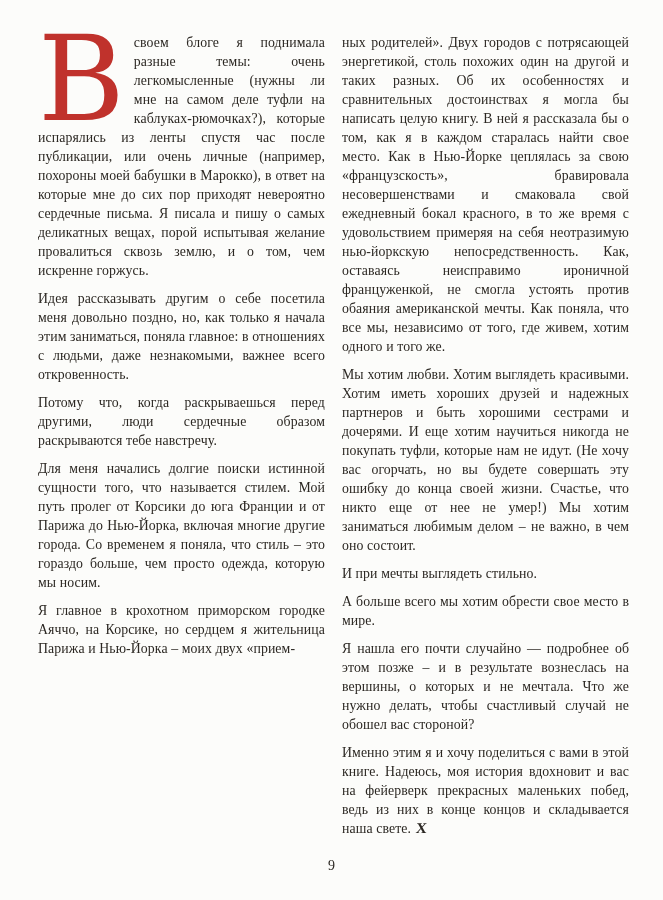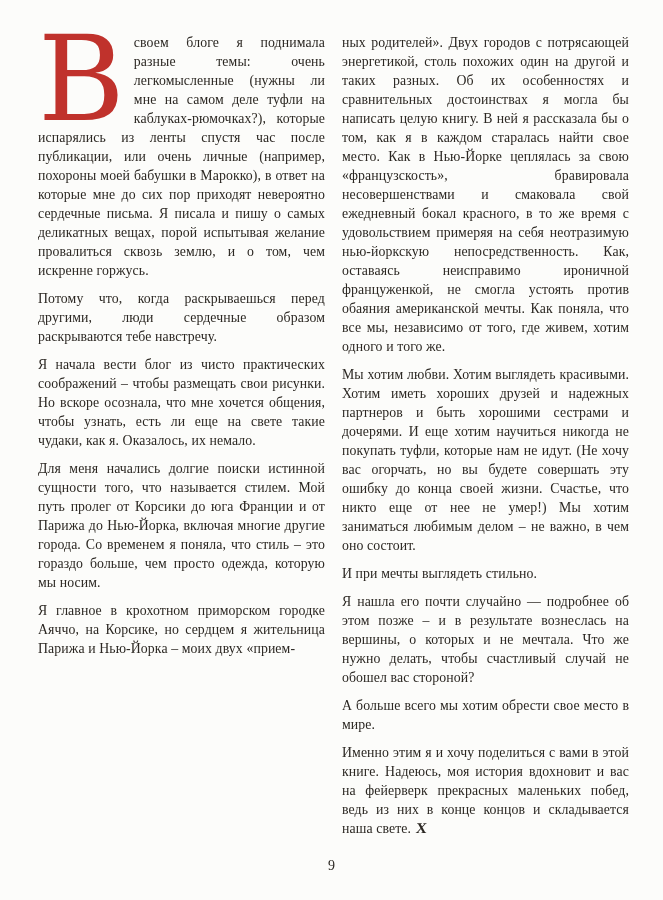--- a/index.html
+++ b/index.html
@@ -64,31 +64,31 @@
   }
 </style>
 </head>
 <body>
 
 <div class="book-page" style="color: rgb(43, 39, 34);">
   <div class="columns">
 
     <div class="col">
       <p class="para"><span class="dropcap" style="color: rgb(192, 50, 44);">В</span><span>своем блоге я поднимала разные темы: очень легкомысленные (нужны ли мне на самом деле туфли на каблуках-рюмочках?), которые испарялись из ленты спустя час после публикации, или очень личные (например, похороны моей бабушки в Марокко), в ответ на которые мне до сих пор приходят невероятно сердечные письма. Я писала и пишу о самых деликатных вещах, порой испытывая желание провалиться сквозь землю, и о том, чем искренне горжусь.</span></p>
+      <p class="para">Идея рассказывать другим о себе посетила меня довольно поздно, но, как только я начала этим заниматься, поняла главное: в отношениях с людьми, даже незнакомыми, важнее всего откровенность.</p>
       <p class="para">Потому что, когда раскрываешься перед другими, люди сердечные образом раскрываются тебе навстречу.</p>
-      <p class="para">Я начала вести блог из чисто практических соображений – чтобы размещать свои рисунки. Но вскоре осознала, что мне хочется общения, чтобы узнать, есть ли еще на свете такие чудаки, как я. Оказалось, их немало.</p>
       <p class="para">Для меня начались долгие поиски истинной сущности того, что называется стилем. Мой путь пролег от Корсики до юга Франции и от Парижа до Нью-Йорка, включая многие другие города. Со временем я поняла, что стиль – это гораздо больше, чем просто одежда, которую мы носим.</p>
       <p class="para">Я главное в крохотном приморском городке Аяччо, на Корсике, но сердцем я жительница Парижа и Нью-Йорка – моих двух «прием-</p>
     </div>
 
     <div class="col">
       <p class="para">ных родителей». Двух городов с потрясающей энергетикой, столь похожих один на другой и таких разных. Об их особенностях и сравнительных достоинствах я могла бы написать целую книгу. В ней я рассказала бы о том, как я в каждом старалась найти свое место. Как в Нью-Йорке цеплялась за свою «французскость», бравировала несовершенствами и смаковала свой ежедневный бокал красного, в то же время с удовольствием примеряя на себя неотразимую нью-йоркскую непосредственность. Как, оставаясь неисправимо ироничной француженкой, не смогла устоять против обаяния американской мечты. Как поняла, что все мы, независимо от того, где живем, хотим одного и того же.</p>
       <p class="para">Мы хотим любви. Хотим выглядеть красивыми. Хотим иметь хороших друзей и надежных партнеров и быть хорошими сестрами и дочерями. И еще хотим научиться никогда не покупать туфли, которые нам не идут. (Не хочу вас огорчать, но вы будете совершать эту ошибку до конца своей жизни. Счастье, что никто еще от нее не умер!) Мы хотим заниматься любимым делом – не важно, в чем оно состоит.</p>
       <p class="para">И при мечты выглядеть стильно.</p>
+      <p class="para">А больше всего мы хотим обрести свое место в мире.</p>
       <p class="para">Я нашла его почти случайно — подробнее об этом позже – и в результате вознеслась на вершины, о которых и не мечтала. Что же нужно делать, чтобы счастливый случай не обошел вас стороной?</p>
-      <p class="para">А больше всего мы хотим обрести свое место в мире.</p>
       <p class="para"><span>Именно этим я и хочу поделиться с вами в этой книге. Надеюсь, моя история вдохновит и вас на фейерверк прекрасных маленьких побед, ведь из них в конце концов и складывается наша свете.</span><span class="end-mark">X</span></p>
     </div>
 
   </div>
 
   <div class="page-number">9</div>
 </div>
 
 </body></html>

